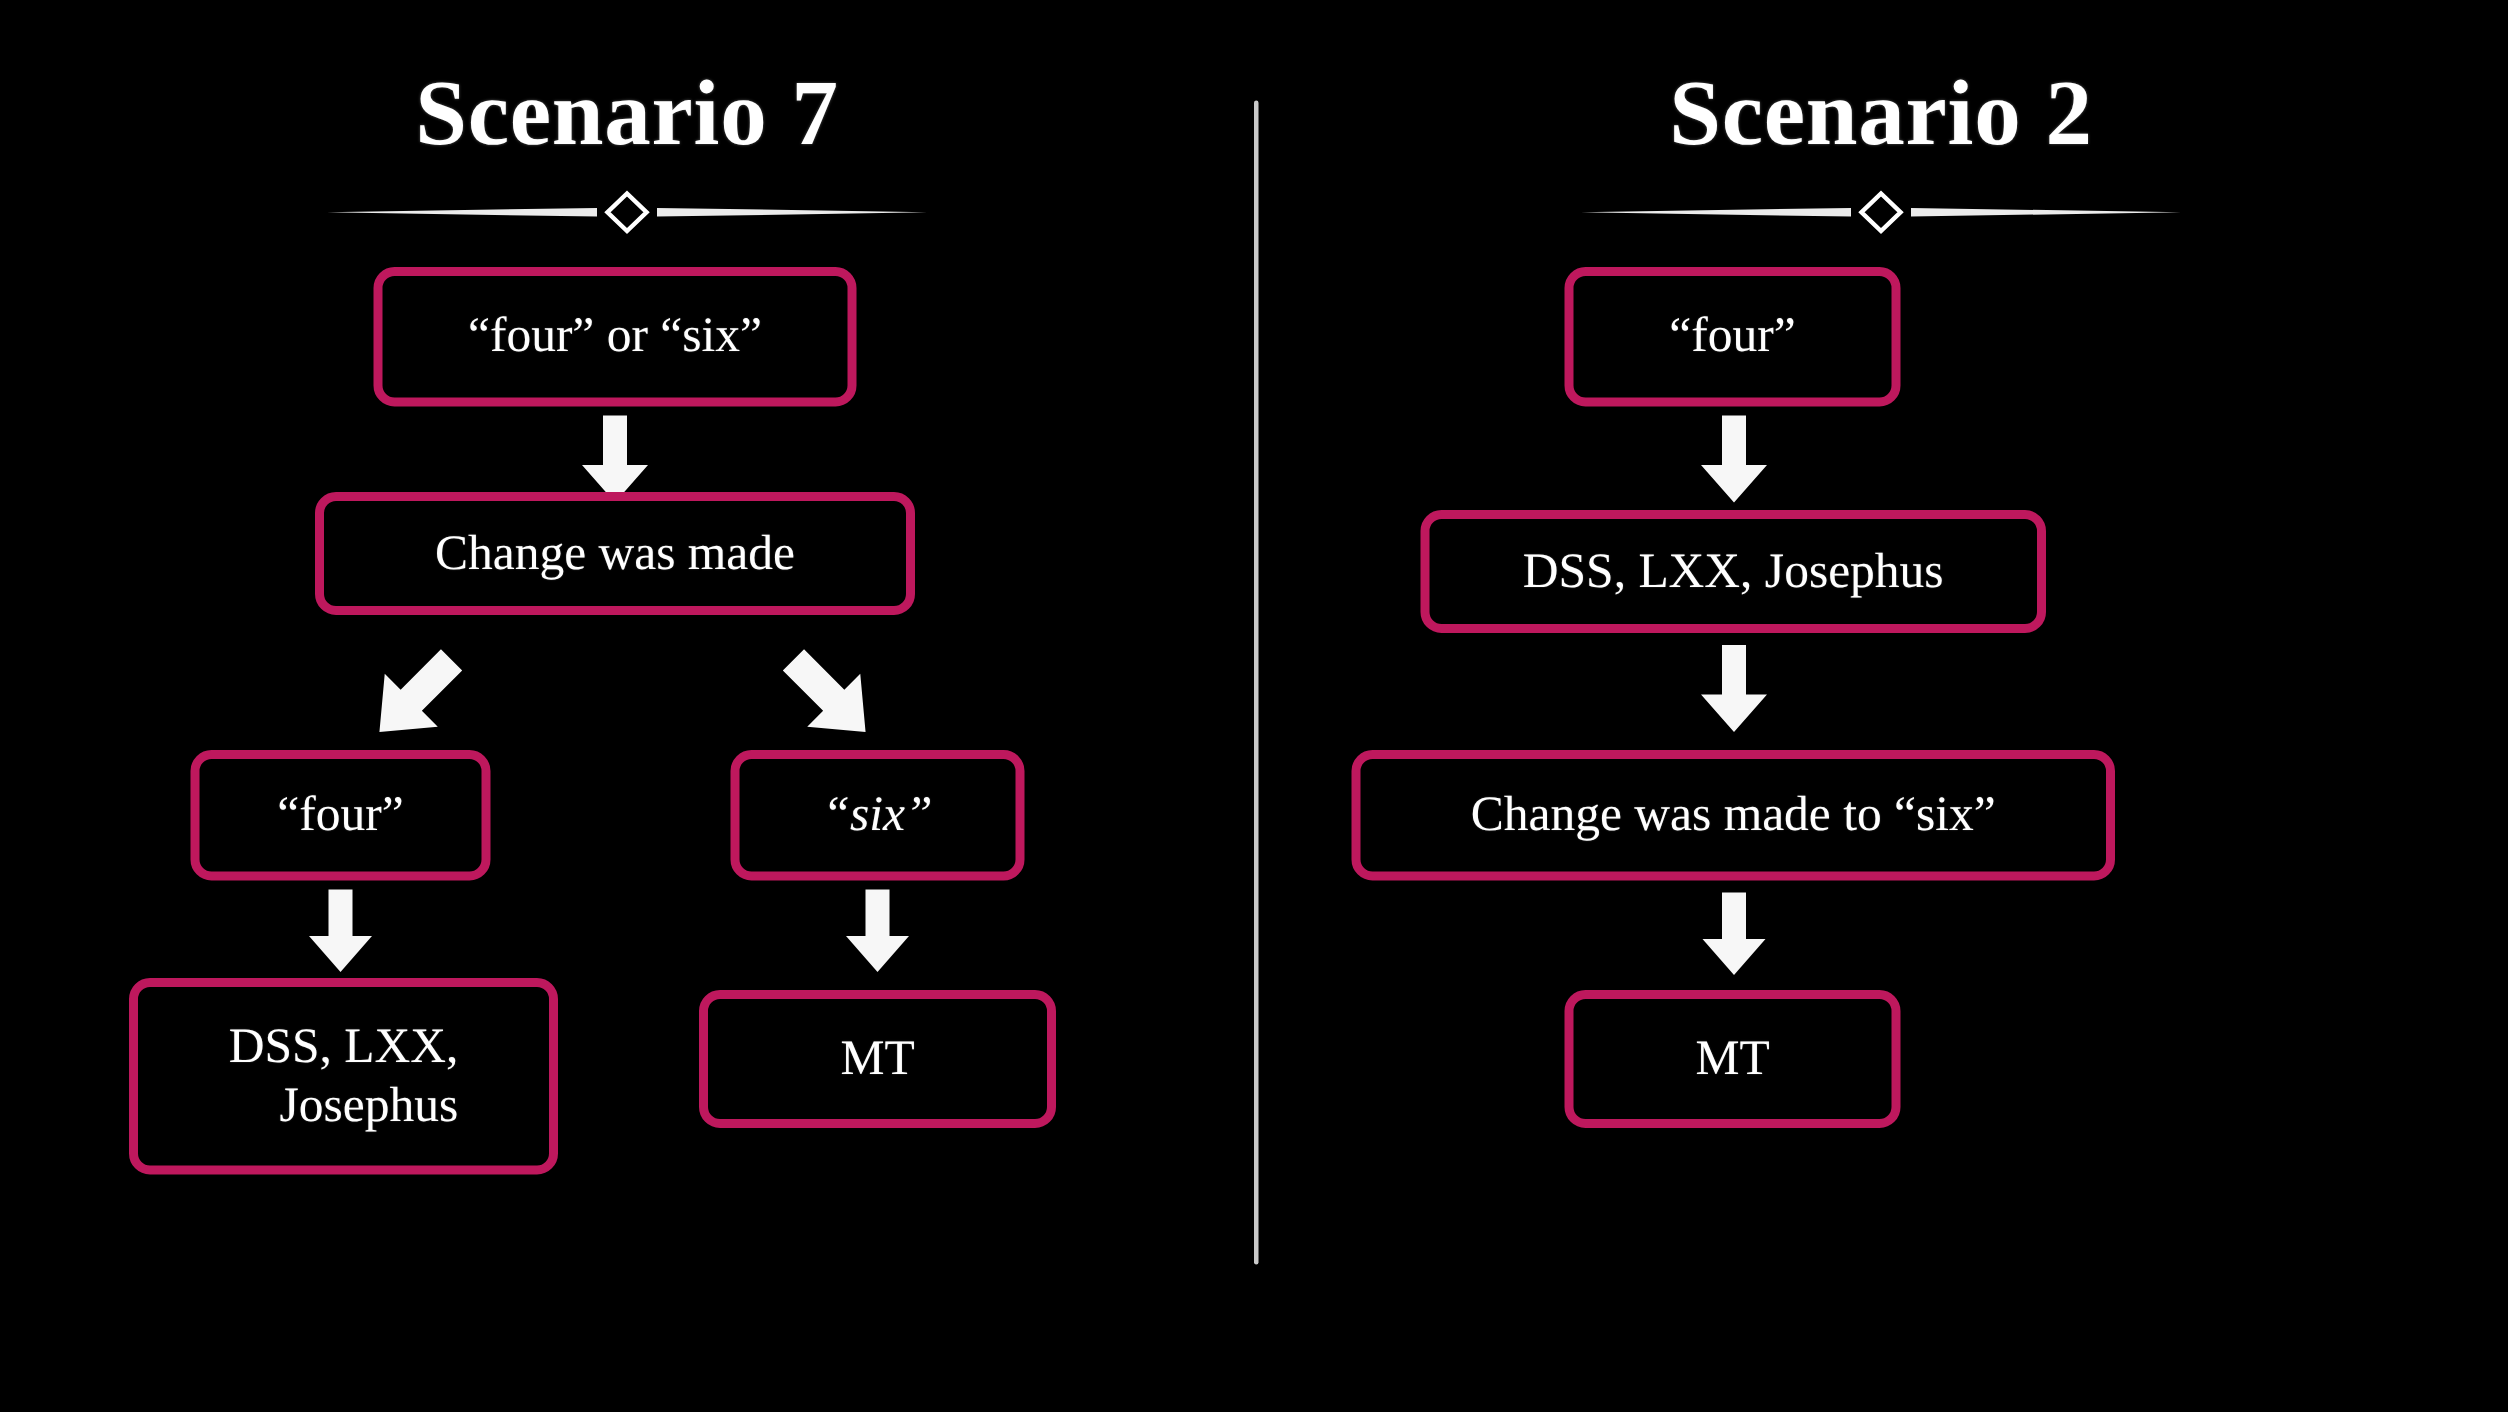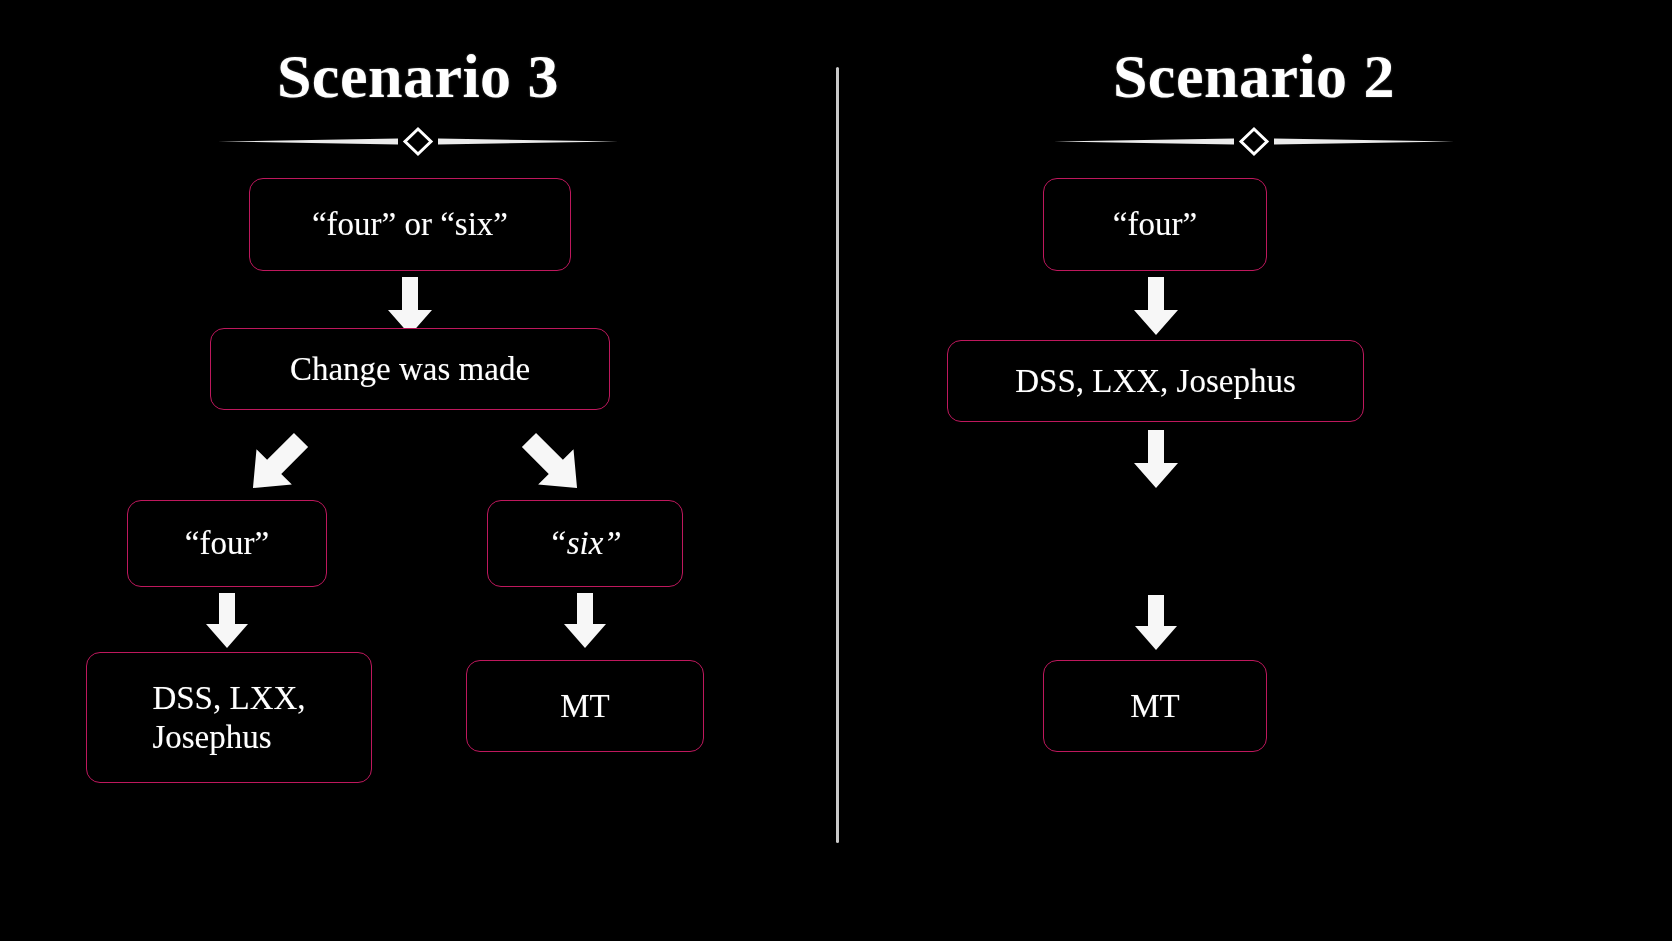--- a/index.html
+++ b/index.html
@@ -61,27 +61,27 @@
     left: 0;
     width: 836px;
     height: 34px;
   }
   .ornament svg { display: block; margin: 0 auto; }
 
   
   .node {
     position: absolute;
     box-sizing: border-box;
-    border: 1px solid #be185d;
+    border: 6px solid #be185d;
     border-radius: 14px;
     background: #000000;
     display: flex;
     align-items: center;
     justify-content: center;
-    text-align: left;
+    text-align: right;
     font-size: 33px;
     line-height: 1.18;
     color: #ffffff;
     padding: 4px 10px;
     text-shadow: 0 0 1px rgba(255,255,255,0.3);
   }
   .node .node-text { display: block; white-space: pre-line; }
 
   
   .arrow {
@@ -89,21 +89,21 @@
   }
   .arrow svg { display: block; overflow: visible; }
 </style>
 </head>
 <body>
 
 <div id="stage">
 
   <div class="panel left">
 
-    <div class="panel-title">Scenario 3</div>
+    <div class="panel-title">Scenario 7</div>
 
     <div class="ornament">
       <svg width="420" height="34" viewBox="0 0 420 34" aria-hidden="true">
         <path d="M10 17.5 L190 14.6 L190 20.4 Z" fill="#ffffff" opacity="0.92"></path>
         <path d="M410 17.5 L230 14.6 L230 20.4 Z" fill="#ffffff" opacity="0.92"></path>
         <path d="M210 5 L223 17.5 L210 30 L197 17.5 Z" fill="none" stroke="#ffffff" stroke-width="3"></path>
       </svg>
     </div>
 
     <div class="node" style="left:249px; top:178px; width:322px; height:93px;">
@@ -193,20 +193,23 @@
     <div class="node" style="left:111px; top:340px; width:417px; height:82px;">
       <span class="node-text">DSS, LXX, Josephus</span>
     </div>
 
     <div class="arrow" style="left:298px; top:430px;">
       <svg width="44" height="58" viewBox="0 0 44 58">
         <path d="M14 0 H30 V33 H44 L22 58 L0 33 H14 Z" fill="#f7f7f7"></path>
       </svg>
     </div>
 
+    <div class="node" style="left:65px; top:500px; width:509px; height:87px;">
+      <span class="node-text">Change was made to “six”</span>
+    </div>
 
     <div class="arrow" style="left:299px; top:595px;">
       <svg width="42" height="55" viewBox="0 0 42 55">
         <path d="M13 0 H29 V31 H42 L21 55 L0 31 H13 Z" fill="#f7f7f7"></path>
       </svg>
     </div>
 
     <div class="node" style="left:207px; top:660px; width:224px; height:92px;">
       <span class="node-text">MT</span>
     </div>

